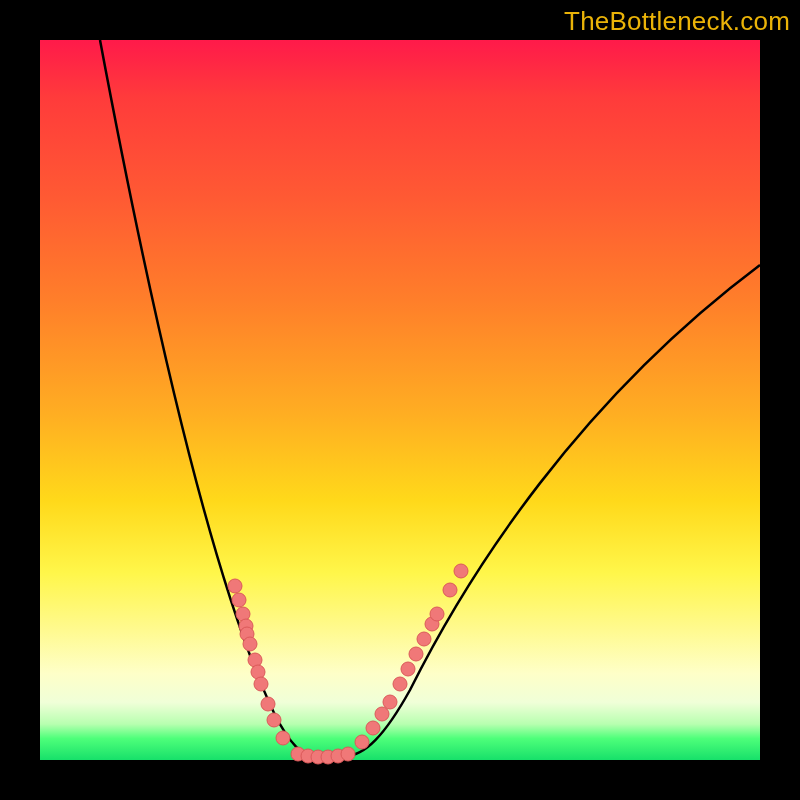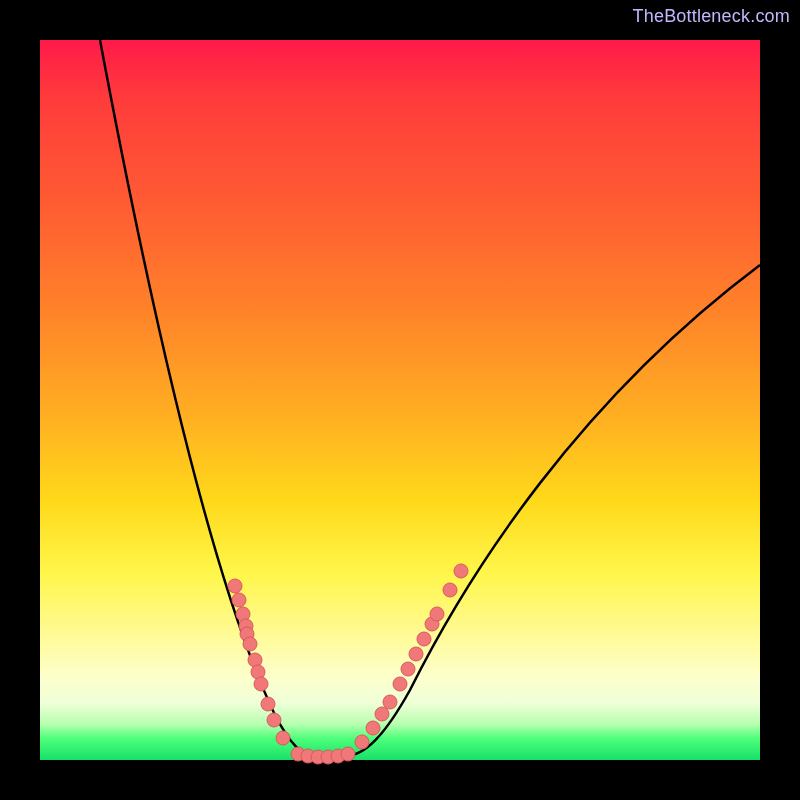--- a/index.html
+++ b/index.html
@@ -38,22 +38,22 @@
       #f0ffd8 92%,
       #b8ffb0 95%,
       #4eff7a 97%,
       #17e06a 100%
     );
   }
   .watermark {
     position: absolute;
     top: 6px;
     right: 10px;
-    color: #c4b5fd;
-    font-size: 18px;
+    color: #eab308;
+    font-size: 26px;
     font-weight: 400;
     letter-spacing: 0.2px;
     user-select: none;
     z-index: 5;
   }
   svg.curve {
     position: absolute;
     left: 0;
     top: 0;
     width: 720px;

